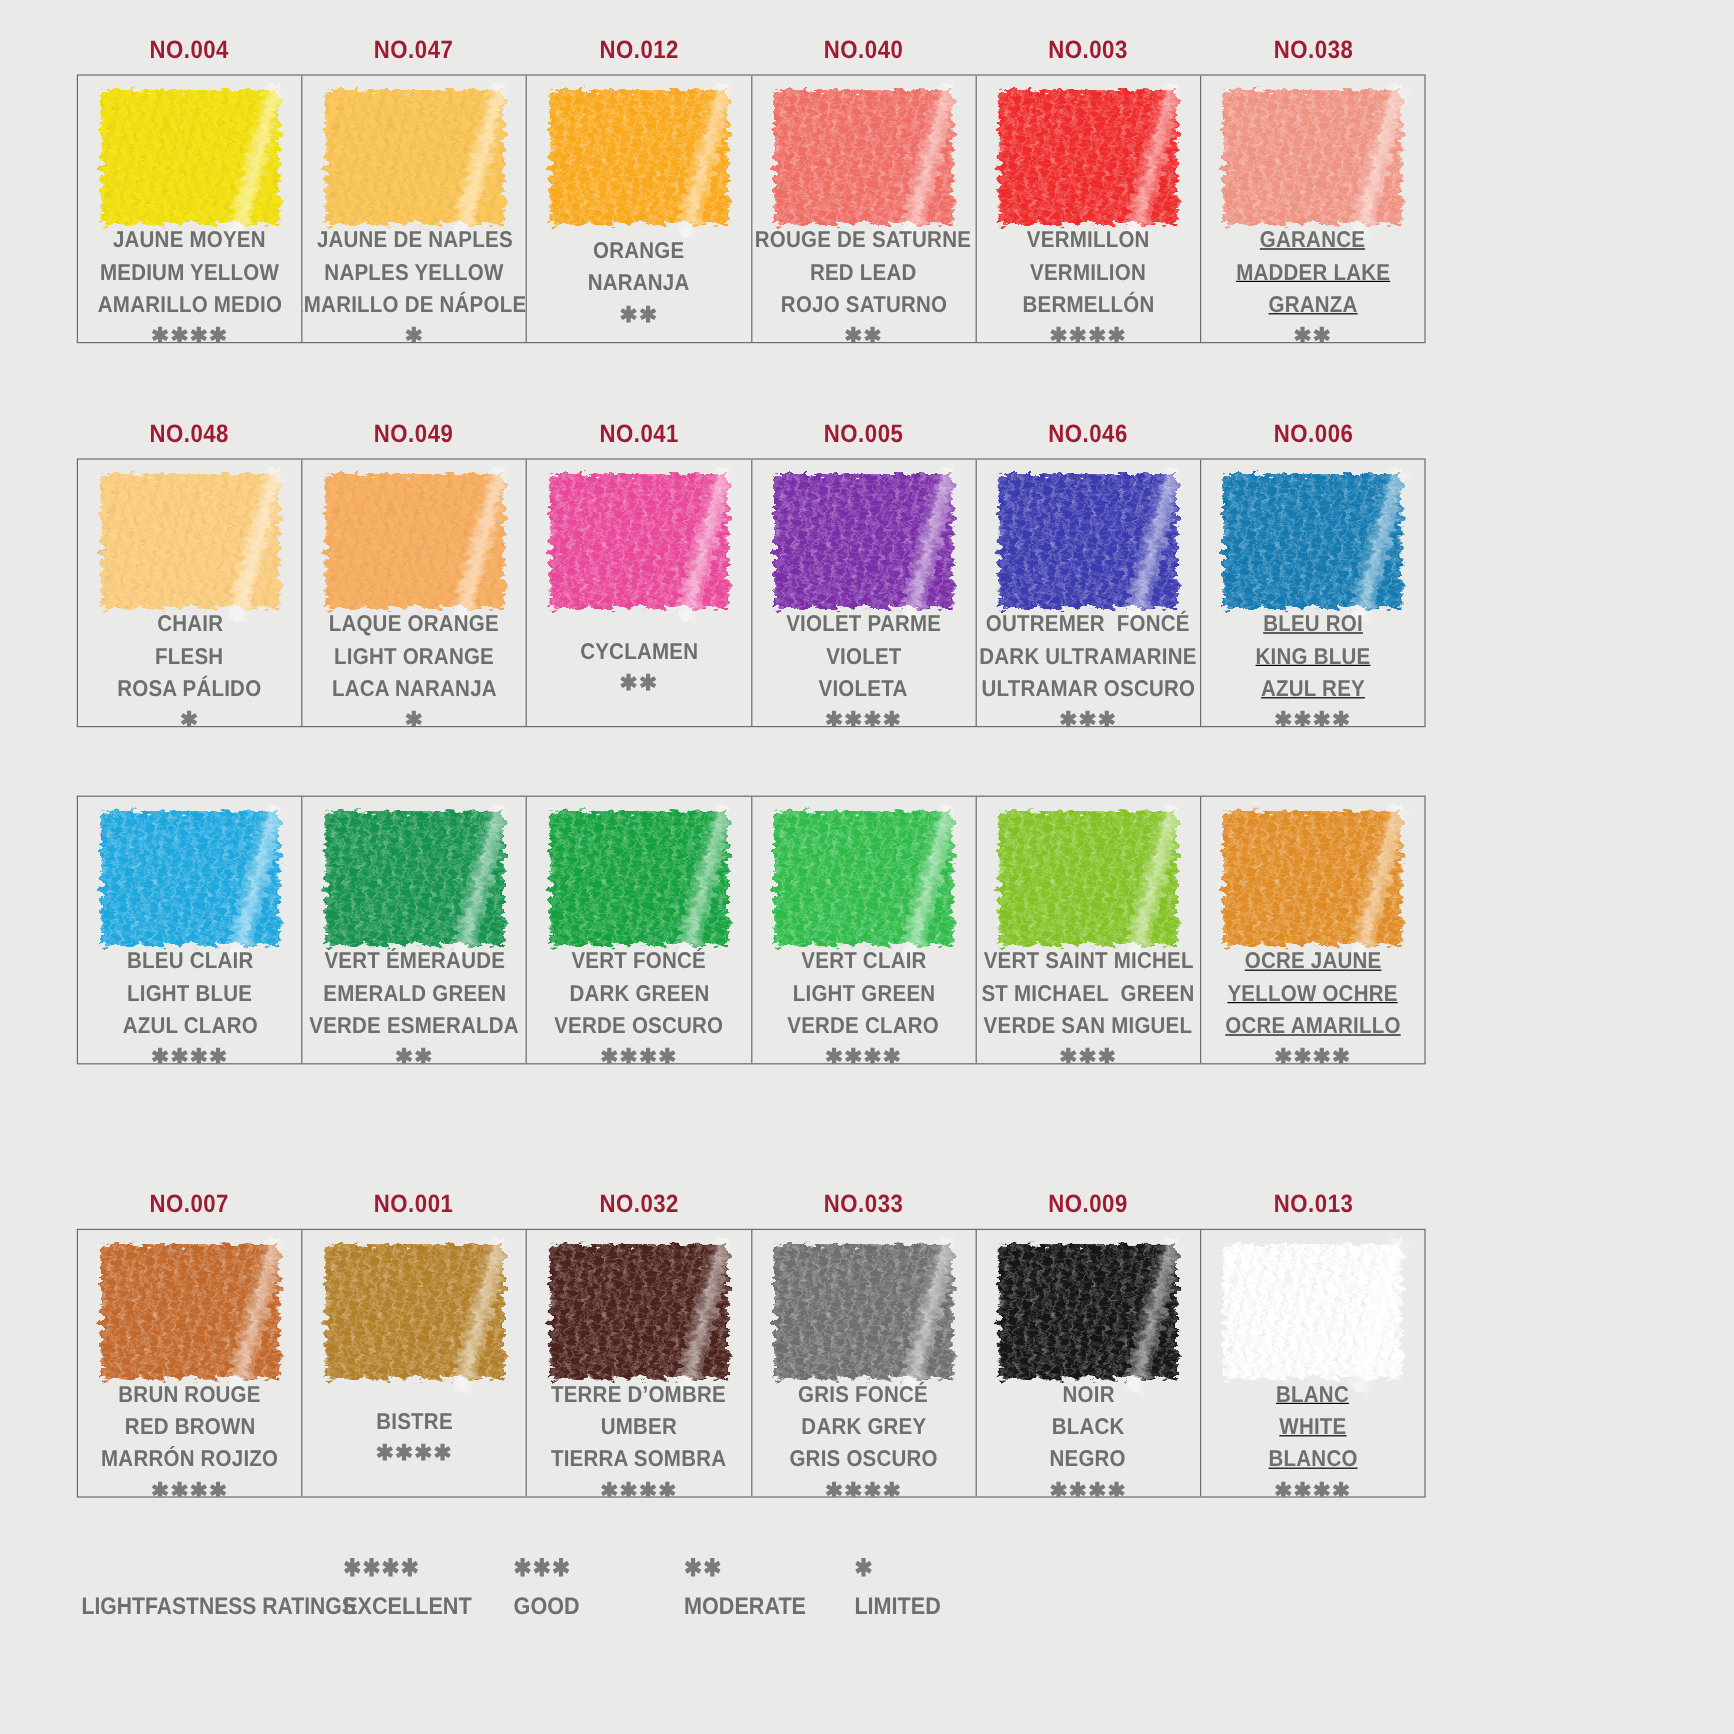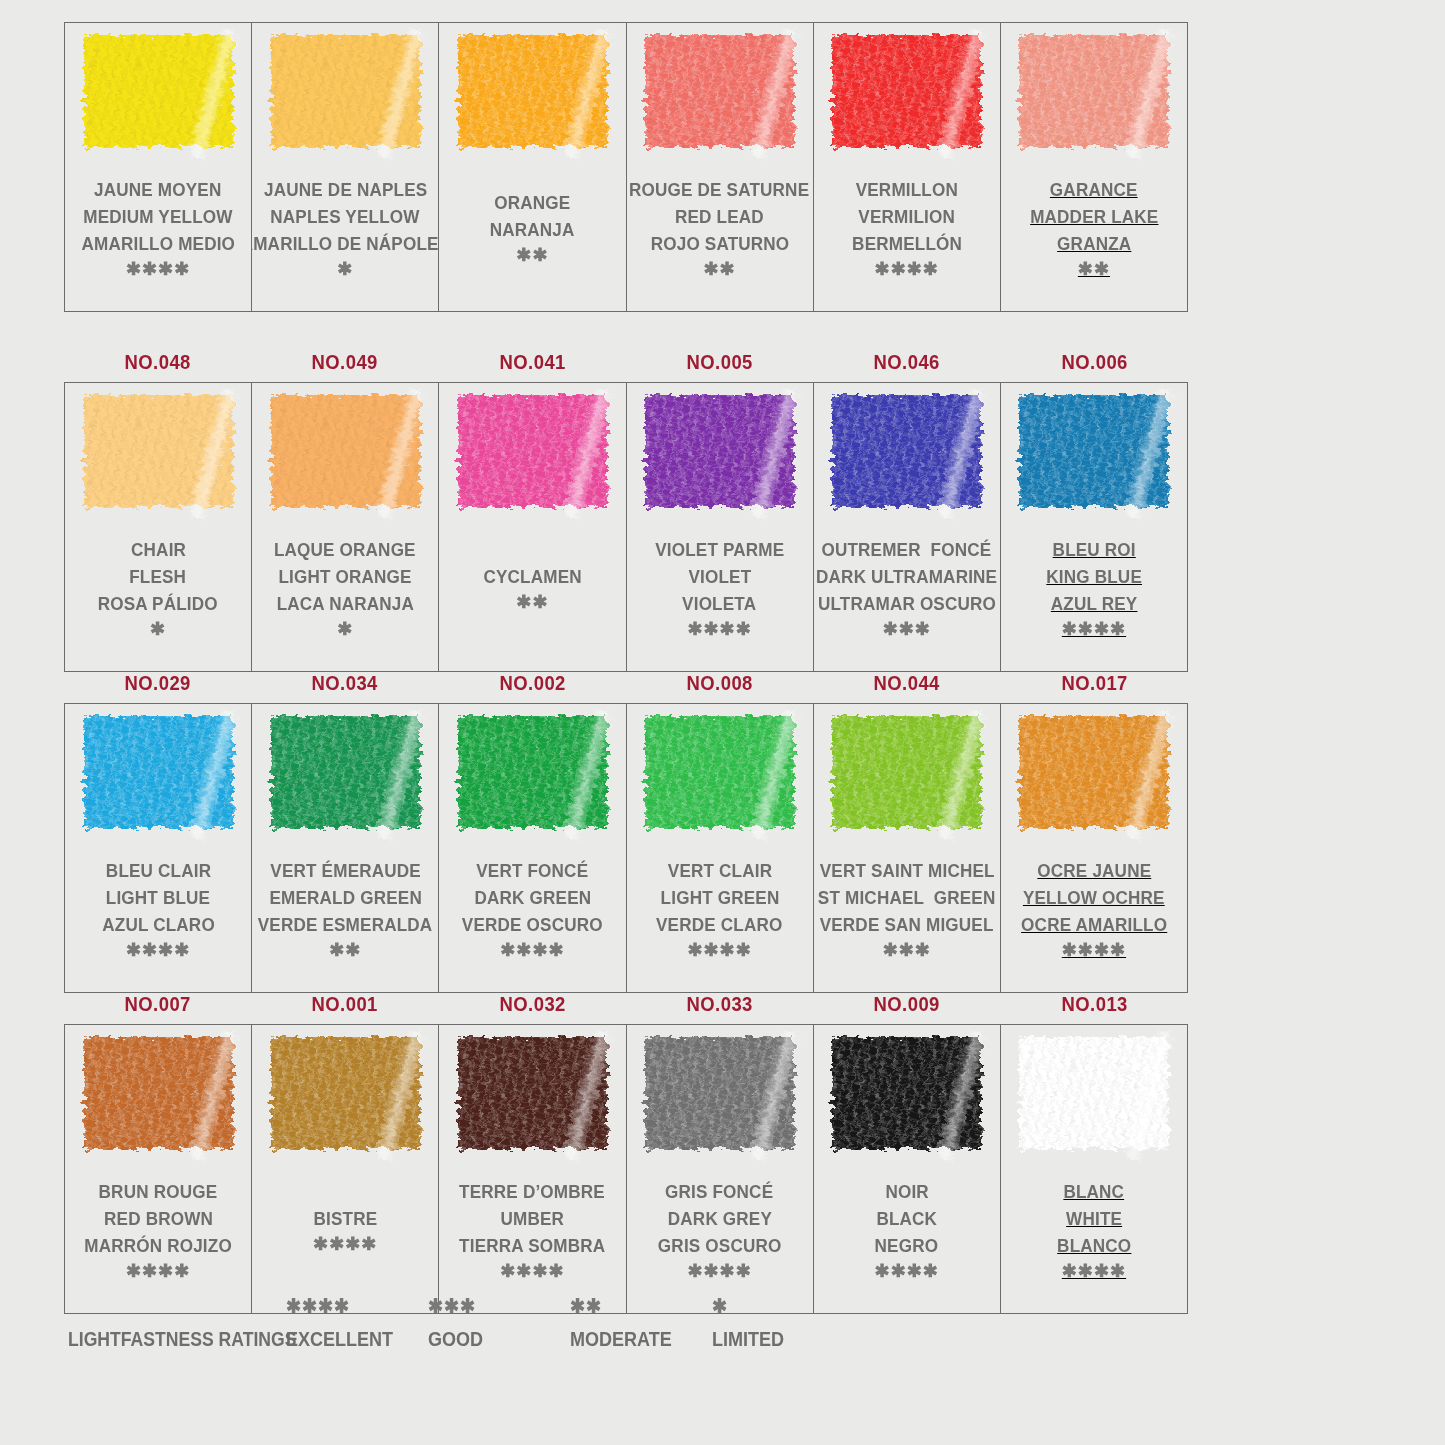--- a/index.html
+++ b/index.html
@@ -21,21 +21,21 @@
     text-align:center;
     color:#9E1B32;
     font-size:21px;
     font-weight:bold;
     letter-spacing:.5px;
     font-stretch:condensed;
     transform:scaleX(.88);
   }
   .band-body{
     display:flex;
-    height:290px;
+    height:224px;
     border:1.5px solid #6C6C6C;
     box-sizing:border-box;
   }
   .cell{
     flex:1 1 0;
     position:relative;
     border-right:1.5px solid #6C6C6C;
     box-sizing:border-box;
     display:flex;
     flex-direction:column;
@@ -165,20 +165,28 @@
     <filter id="rough" x="-12%" y="-12%" width="124%" height="124%">
       <feTurbulence type="fractalNoise" baseFrequency="0.11 0.22" numOctaves="4" seed="7" result="noise"></feTurbulence>
       <feDisplacementMap in="SourceGraphic" in2="noise" scale="13" xChannelSelector="R" yChannelSelector="G"></feDisplacementMap>
     </filter>
   </defs>
 </svg>
 
 <div class="sheet">
   <div id="bands">
       <div class="band" style="top: 22px;">
+        <div class="band-head">
+          <div class="head-cell">NO.004</div>
+          <div class="head-cell">NO.047</div>
+          <div class="head-cell">NO.012</div>
+          <div class="head-cell">NO.040</div>
+          <div class="head-cell">NO.003</div>
+          <div class="head-cell">NO.038</div>
+        </div>
         <div class="band-body">
           <div class="cell">
             <div class="swatch-wrap">
               <div class="swatch light">
                 <div class="base" style="background: rgb(245, 227, 22);"></div>
                 <div class="grain"></div>
                 <div class="streak"></div>
               </div>
             </div>
             <div class="names">
@@ -358,28 +366,20 @@
             <div class="names">
               <div class="nm">BLEU ROI</div>
               <div class="nm">KING BLUE</div>
               <div class="nm">AZUL REY</div>
               <div class="stars">✱✱✱✱</div>
             </div>
           </div>
         </div>
       </div>
       <div class="band" style="top: 663px;">
-        <div class="band-head">
-          <div class="head-cell">NO.029</div>
-          <div class="head-cell">NO.034</div>
-          <div class="head-cell">NO.002</div>
-          <div class="head-cell">NO.008</div>
-          <div class="head-cell">NO.044</div>
-          <div class="head-cell">NO.017</div>
-        </div>
         <div class="band-body">
           <div class="cell">
             <div class="swatch-wrap">
               <div class="swatch">
                 <div class="base" style="background: rgb(31, 167, 222);"></div>
                 <div class="grain"></div>
                 <div class="streak"></div>
               </div>
             </div>
             <div class="names">

